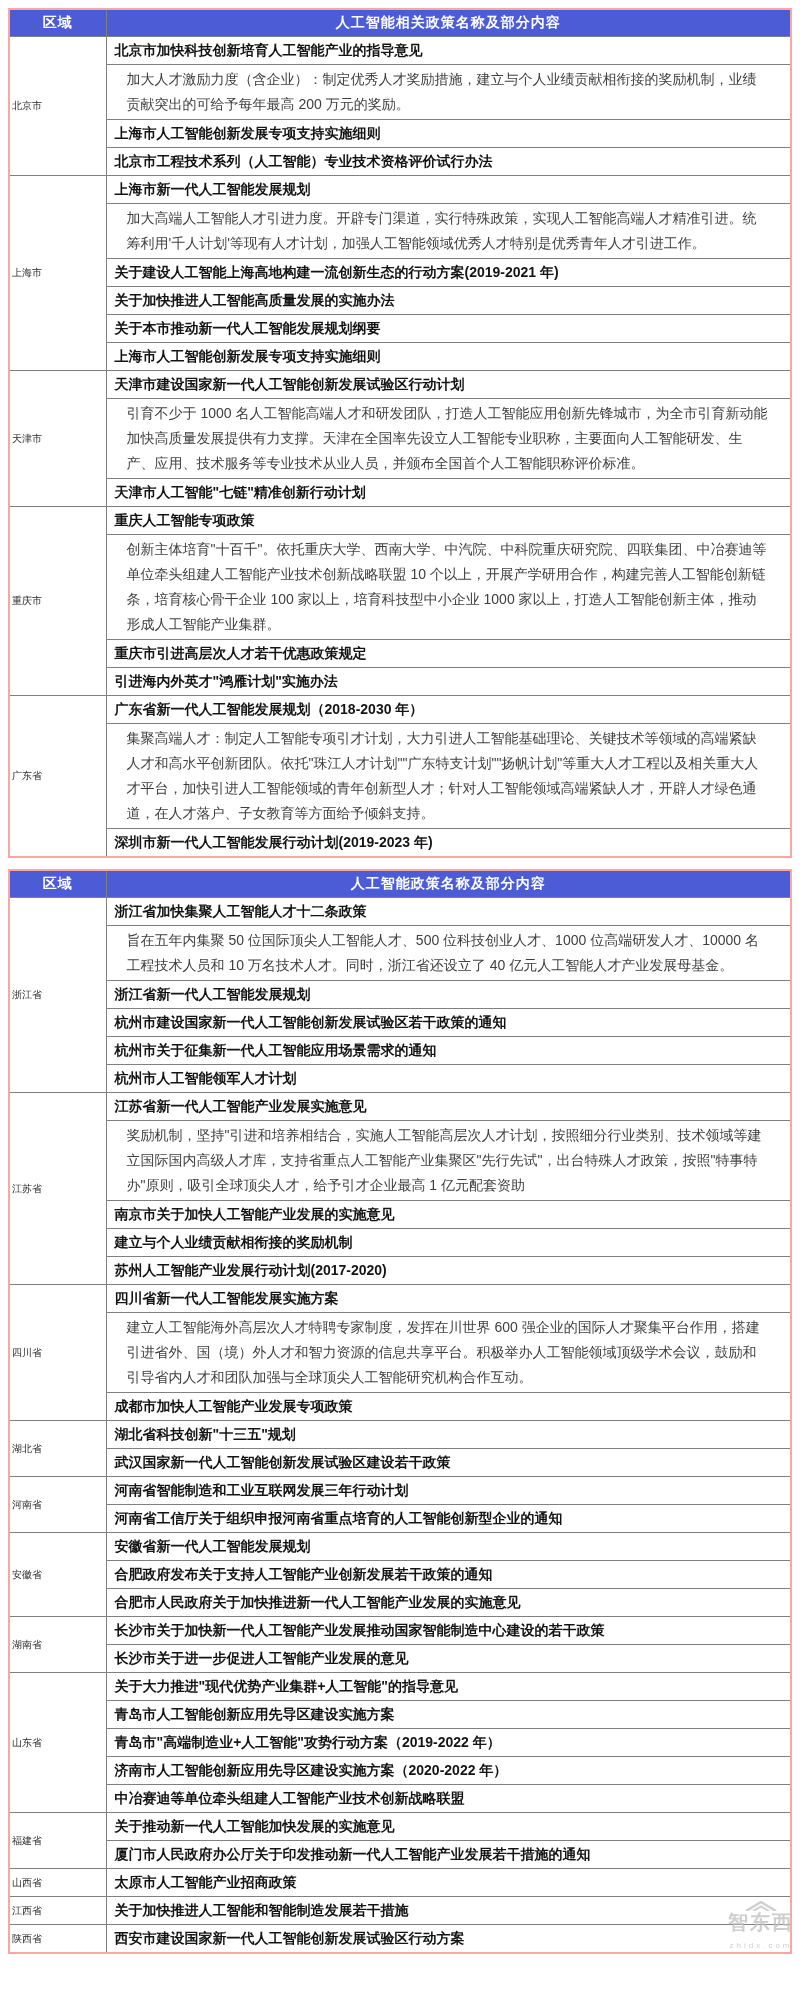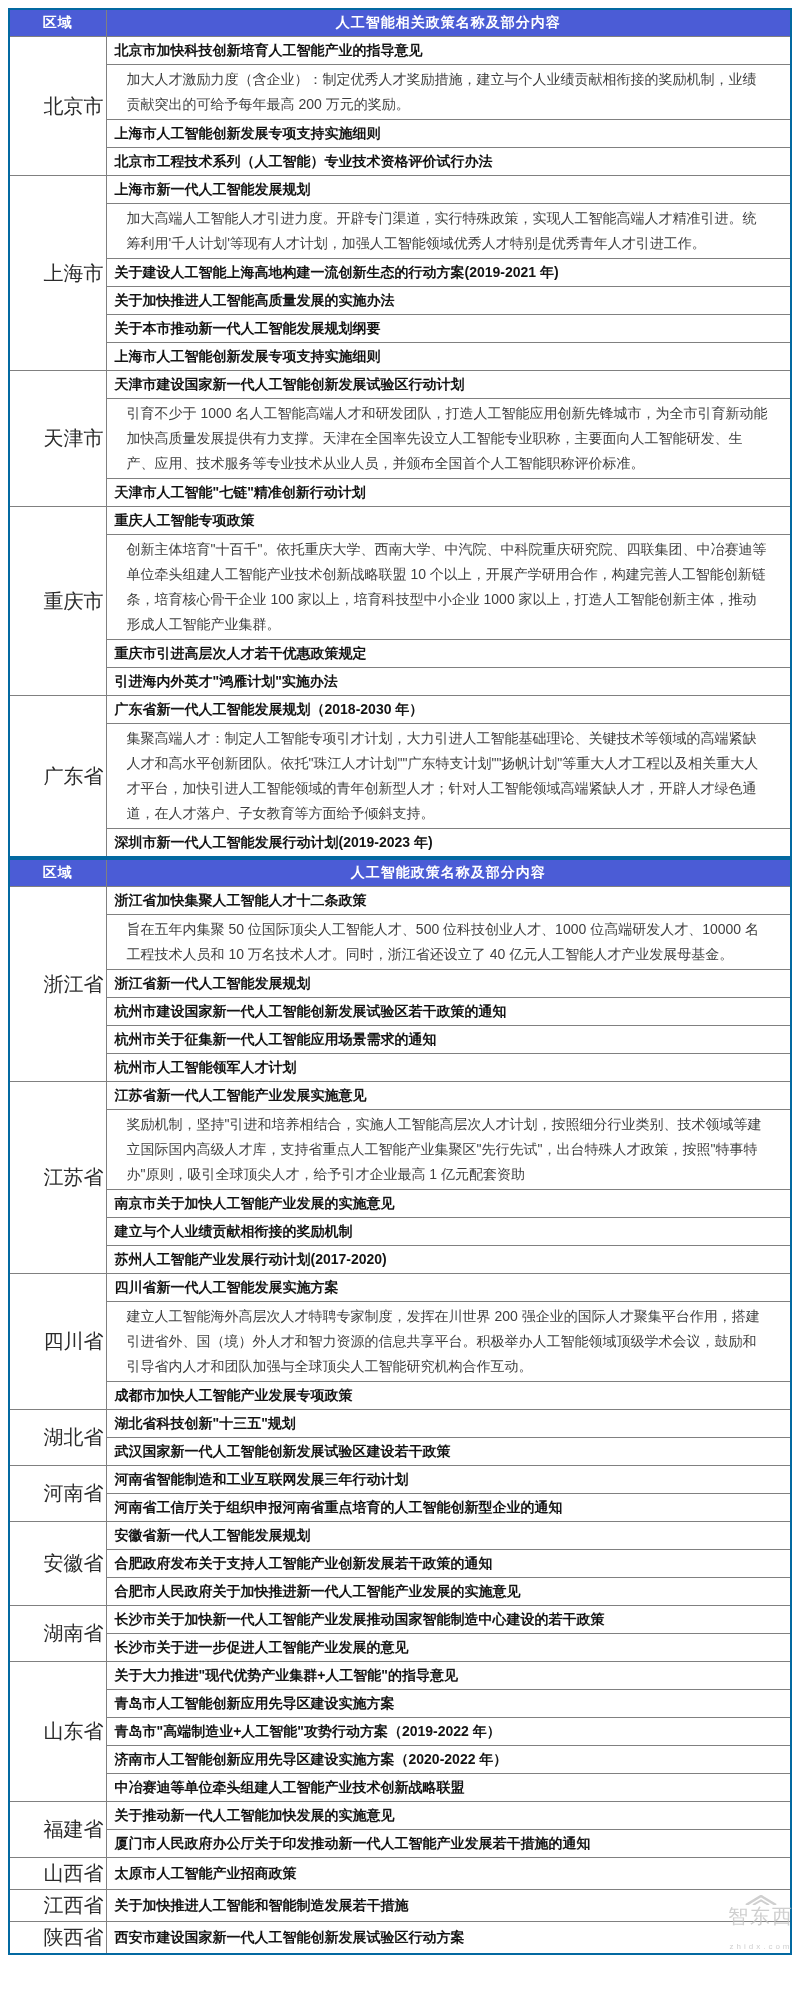--- a/index.html
+++ b/index.html
@@ -6,40 +6,41 @@
   body{
     width:800px;height:2016px;
     font-family:"Liberation Sans","DejaVu Sans",sans-serif;
     position:relative;overflow:hidden;
   }
   .page{padding:8px 8px 0 8px;box-sizing:border-box;position:relative;}
   table.policy-table{
     width:100%;
     border-collapse:collapse;
     table-layout:fixed;
-    border:2px solid #0369a1;
+    border:2px solid #fca5a5;
+    margin-bottom:11px;
   }
   .policy-table th,.policy-table td{
     border:1px solid #808080;
     vertical-align:middle;
     box-sizing:border-box;
   }
   .policy-table thead th{
     background:#4b5cd6;
     color:#ffffff;
     font-size:14px;
     font-weight:bold;
     text-align:center;
     padding:4px 2px;
     letter-spacing:1px;
   }
   .policy-table .col-region{width:97px;}
   .region-cell{
-    text-align:right;
-    font-size:20px;
+    text-align:left;
+    font-size:10px;
     color:#2b2b2b;
     padding:2px;
     background:#ffffff;
   }
   .policy-cell{
     font-size:14px;
     color:#3e3e3e;
     padding:2px 20px;
     line-height:25px;
     background:#ffffff;
@@ -60,27 +61,27 @@
     line-height:1;
     user-select:none;
   }
   .watermark .roof{
     display:block;
     margin:0 auto 1px auto;
     width:34px;height:10px;
   }
   .watermark .brand{
     font-size:20px;
-    font-weight:normal;
+    font-weight:bold;
     letter-spacing:2px;
   }
   .watermark .site{
     font-size:8px;
     letter-spacing:3px;
-    margin-top:17px;
+    margin-top:10px;
   }
 </style>
 </head>
 <body>
 
 <div class="page">
 
   <table class="policy-table">
     <colgroup>
         <col class="col-region">
@@ -206,21 +207,21 @@
           <td class="policy-cell bold">建立与个人业绩贡献相衔接的奖励机制</td>
         </tr>
         <tr>
           <td class="policy-cell bold">苏州人工智能产业发展行动计划(2017-2020)</td>
         </tr>
         <tr>
           <td class="region-cell" rowspan="3">四川省</td>
           <td class="policy-cell bold">四川省新一代人工智能发展实施方案</td>
         </tr>
         <tr>
-          <td class="policy-cell">建立人工智能海外高层次人才特聘专家制度，发挥在川世界 200 强企业的国际人才聚集平台作用，搭建引进省外、国（境）外人才和智力资源的信息共享平台。积极举办人工智能领域顶级学术会议，鼓励和引导省内人才和团队加强与全球顶尖人工智能研究机构合作互动。</td>
+          <td class="policy-cell">建立人工智能海外高层次人才特聘专家制度，发挥在川世界 600 强企业的国际人才聚集平台作用，搭建引进省外、国（境）外人才和智力资源的信息共享平台。积极举办人工智能领域顶级学术会议，鼓励和引导省内人才和团队加强与全球顶尖人工智能研究机构合作互动。</td>
         </tr>
         <tr>
           <td class="policy-cell bold">成都市加快人工智能产业发展专项政策</td>
         </tr>
         <tr>
           <td class="region-cell" rowspan="2">湖北省</td>
           <td class="policy-cell bold">湖北省科技创新"十三五"规划</td>
         </tr>
         <tr>
           <td class="policy-cell bold">武汉国家新一代人工智能创新发展试验区建设若干政策</td>

